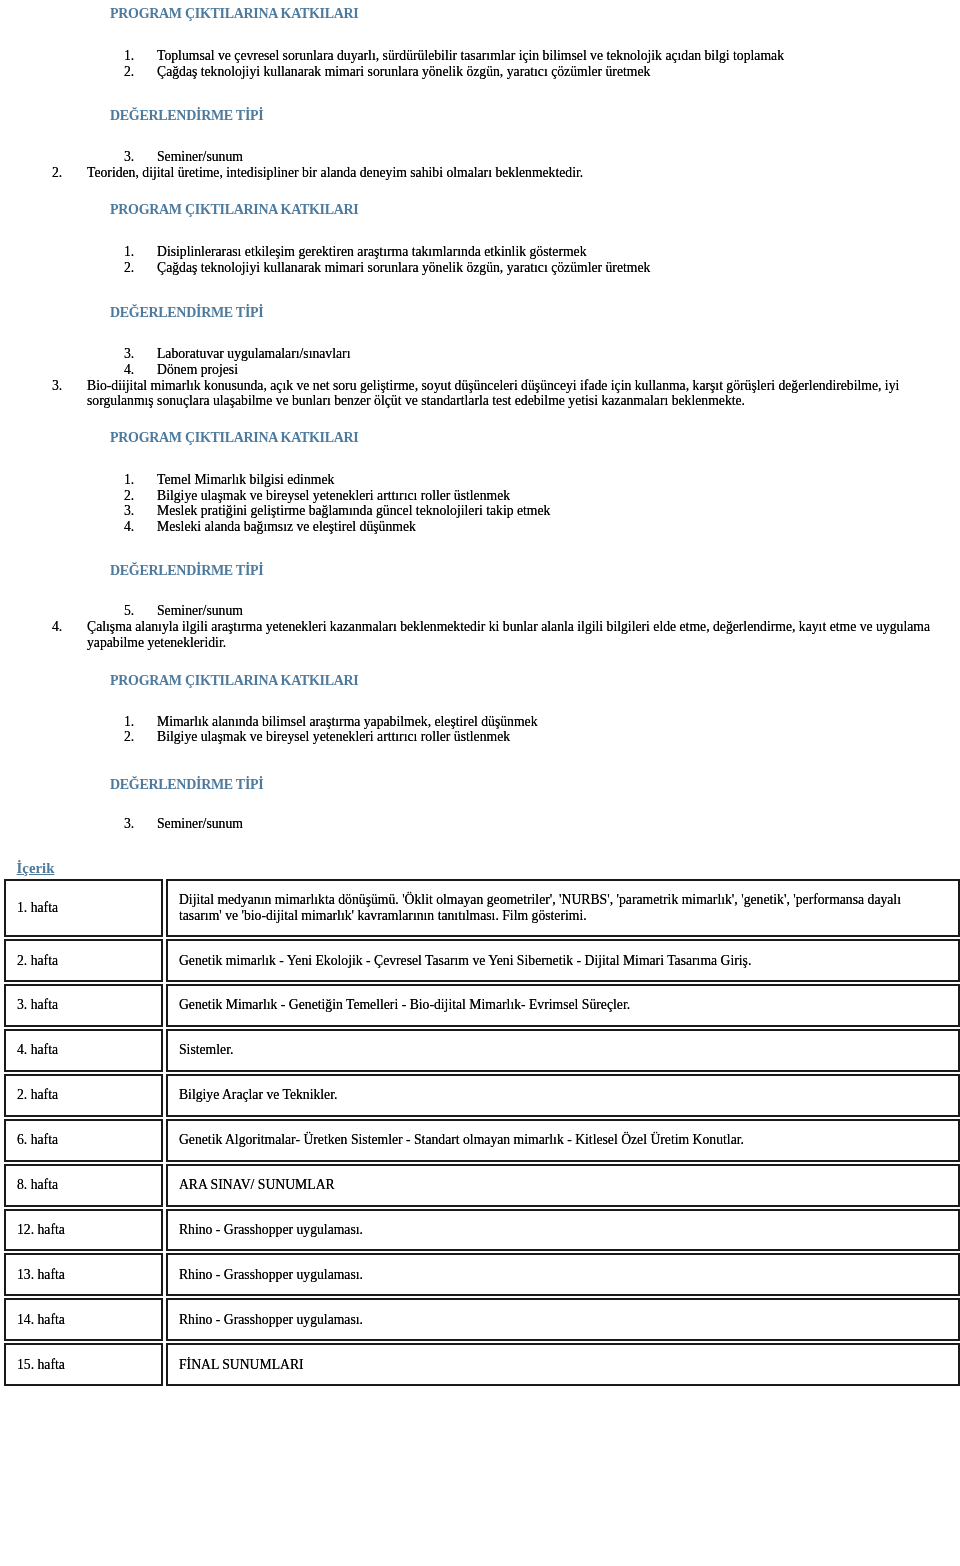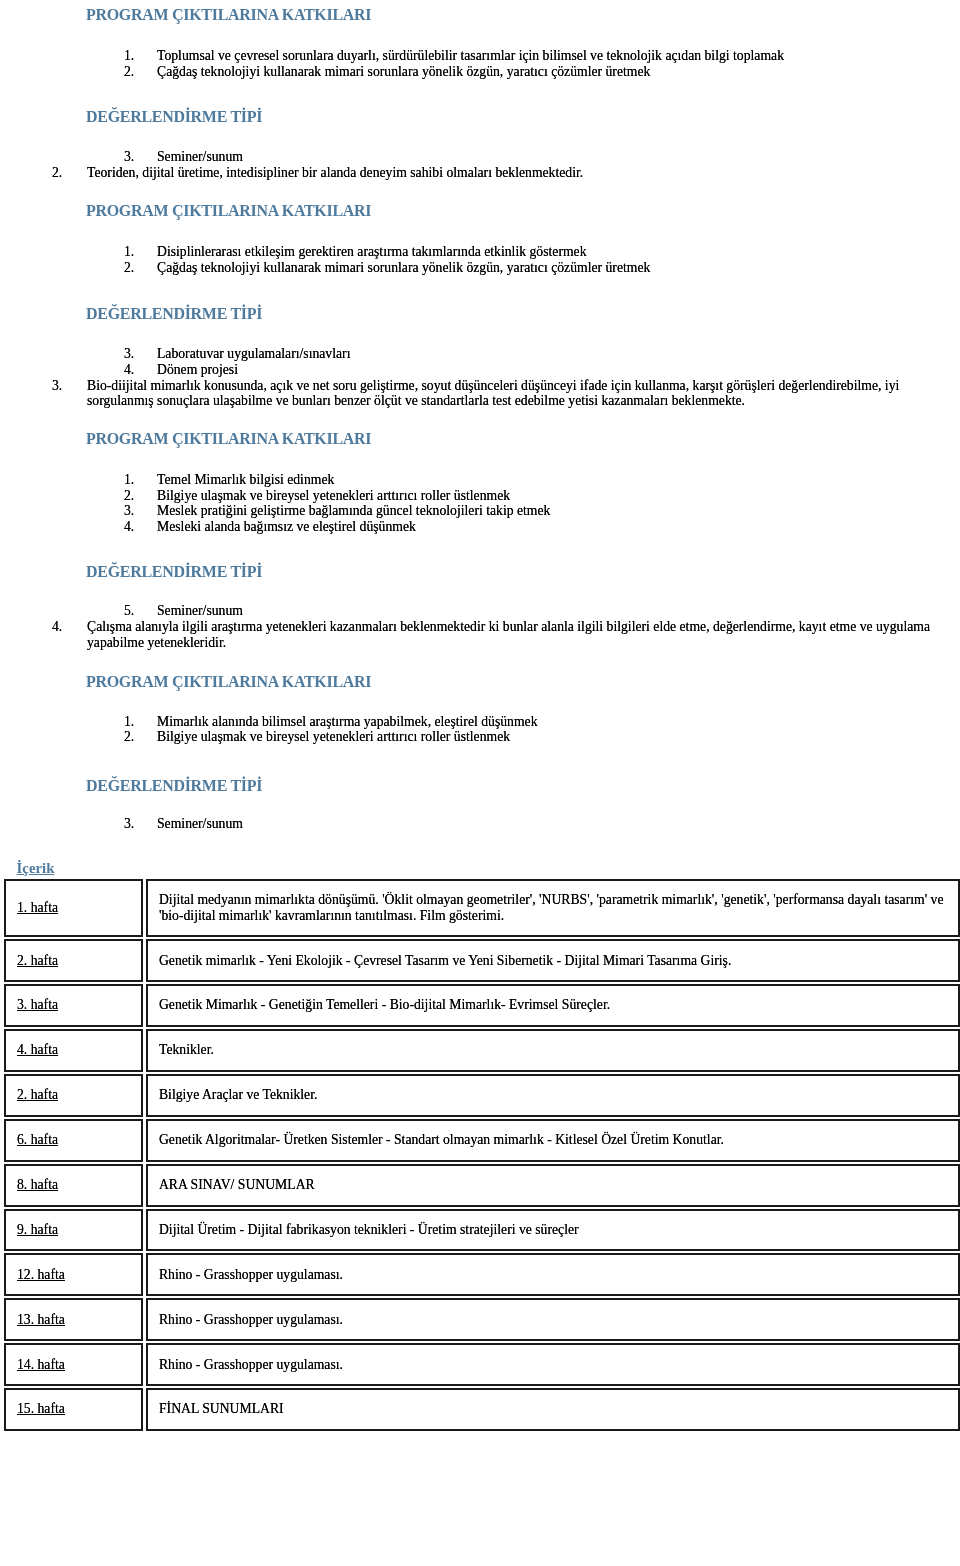--- a/index.html
+++ b/index.html
@@ -3,39 +3,39 @@
 <meta charset="utf-8">
 <title>Ders Bilgi Formu</title>
 <style>
   html,body{margin:0;padding:0;background:#ffffff;}
   body{width:960px;height:1566px;overflow:hidden;
        font-family:"Liberation Serif", serif;color:#000;}
   .page{position:relative;width:960px;height:1566px;background:#fff;}
 
   .flow{position:absolute;left:0;top:0;width:960px;height:860px;}
 
-  .sec-head{position:absolute;font-weight:bold;font-size:16px;letter-spacing:-0.3px;
-            color:#4e7a9d;white-space:nowrap;line-height:normal;}
+  .sec-head{position:absolute;font-weight:bold;font-size:14px;letter-spacing:-0.3px;
+            color:#4e7a9d;white-space:nowrap;line-height:normal;margin-left:24px;}
 
   .sublist{position:absolute;left:0;top:0;}
   .n,.t{position:absolute;font-size:13.7px;line-height:normal;white-space:nowrap;
         color:#000;text-shadow:0 0 0.35px rgba(0,0,0,0.85);}
 
   .icerik-lbl{position:absolute;left:16.6px;top:859.8px;font-weight:bold;
               font-size:14.8px;color:#4e7a9d;
               line-height:normal;white-space:nowrap;text-decoration:underline;}
 
   table.icerik{position:absolute;left:0.8px;top:877.3px;width:962.4px;
                border-collapse:separate;border-spacing:3.2px 2.6px;
                table-layout:fixed;font-size:13.7px;}
   table.icerik td{border:2px solid #1a1a1a;vertical-align:middle;color:#000;
                   text-shadow:0 0 0.35px rgba(0,0,0,0.85);
                   line-height:16.1px;padding:0 11.2px 0;height:42.9px;
                   box-sizing:border-box;}
-  table.icerik td.wk{width:139px;text-decoration:underline;}
+  table.icerik td.wk{width:159px;}
   table.icerik tr.r1 td{height:57.9px;}
 
 </style>
 </head>
 <body>
 
 <div class="page">
 
   <div class="flow">
   <div class="sec-head" style="left:86.0px;top:5.65px">PROGRAM ÇIKTILARINA KATKILARI</div>
@@ -119,37 +119,33 @@
 <tr>
 <td class="wk">2. hafta</td>
 <td class="ct">Genetik mimarlık - Yeni Ekolojik - Çevresel Tasarım ve Yeni Sibernetik - Dijital Mimari Tasarıma Giriş.</td>
 </tr>
 <tr>
 <td class="wk">3. hafta</td>
 <td class="ct">Genetik Mimarlık - Genetiğin Temelleri - Bio-dijital Mimarlık- Evrimsel Süreçler.</td>
 </tr>
 <tr>
 <td class="wk">4. hafta</td>
-<td class="ct">Teknikler.</td>
+<td class="ct">Sistemler.</td>
 </tr>
 <tr>
 <td class="wk">2. hafta</td>
 <td class="ct">Bilgiye Araçlar ve Teknikler.</td>
 </tr>
 <tr>
 <td class="wk">6. hafta</td>
 <td class="ct">Genetik Algoritmalar- Üretken Sistemler - Standart olmayan mimarlık - Kitlesel Özel Üretim Konutlar.</td>
 </tr>
 <tr>
 <td class="wk">8. hafta</td>
 <td class="ct">ARA SINAV/ SUNUMLAR</td>
-</tr>
-<tr>
-<td class="wk">9. hafta</td>
-<td class="ct">Dijital Üretim - Dijital fabrikasyon teknikleri - Üretim stratejileri ve süreçler</td>
 </tr>
 <tr>
 <td class="wk">12. hafta</td>
 <td class="ct">Rhino - Grasshopper uygulaması.</td>
 </tr>
 <tr>
 <td class="wk">13. hafta</td>
 <td class="ct">Rhino - Grasshopper uygulaması.</td>
 </tr>
 <tr>

